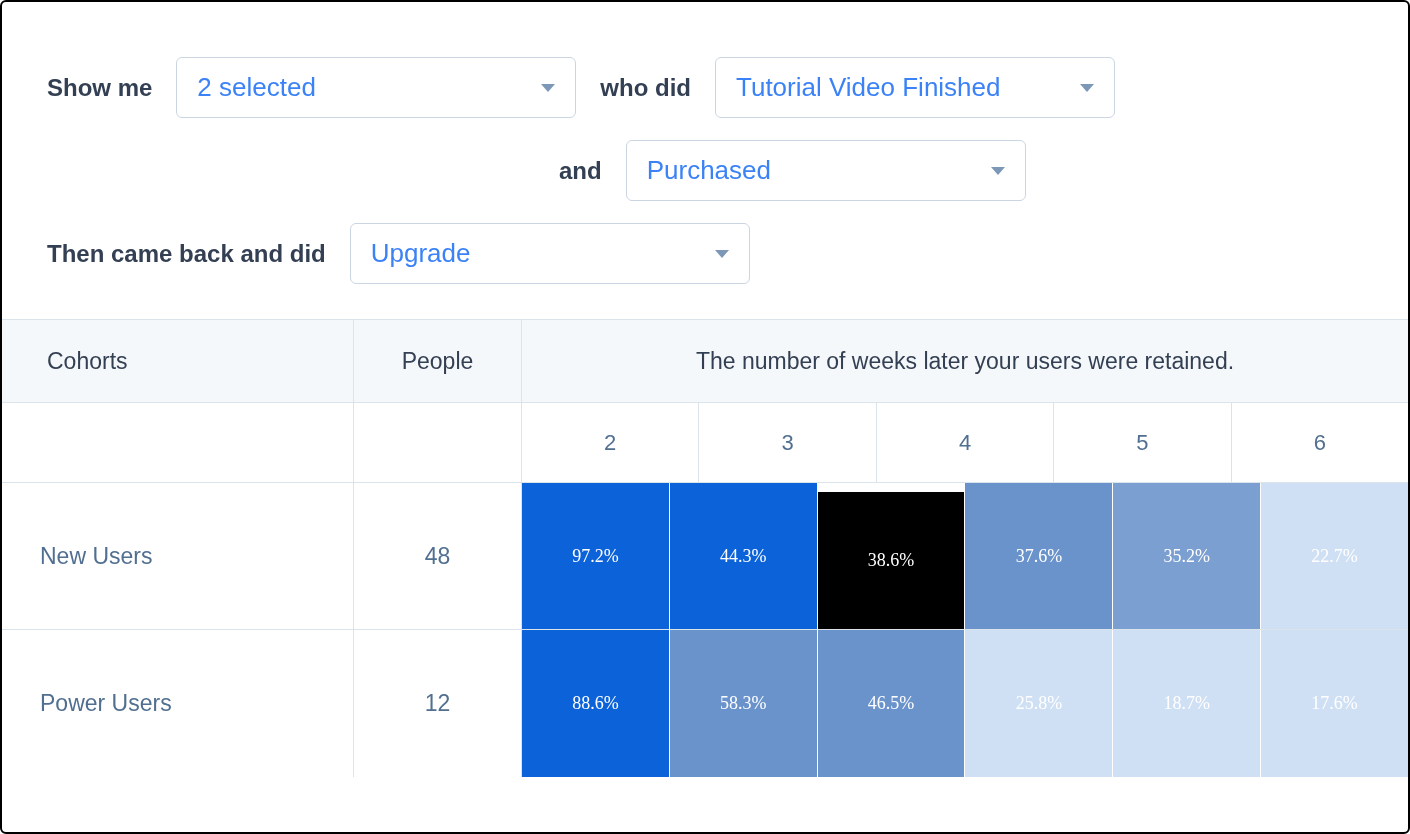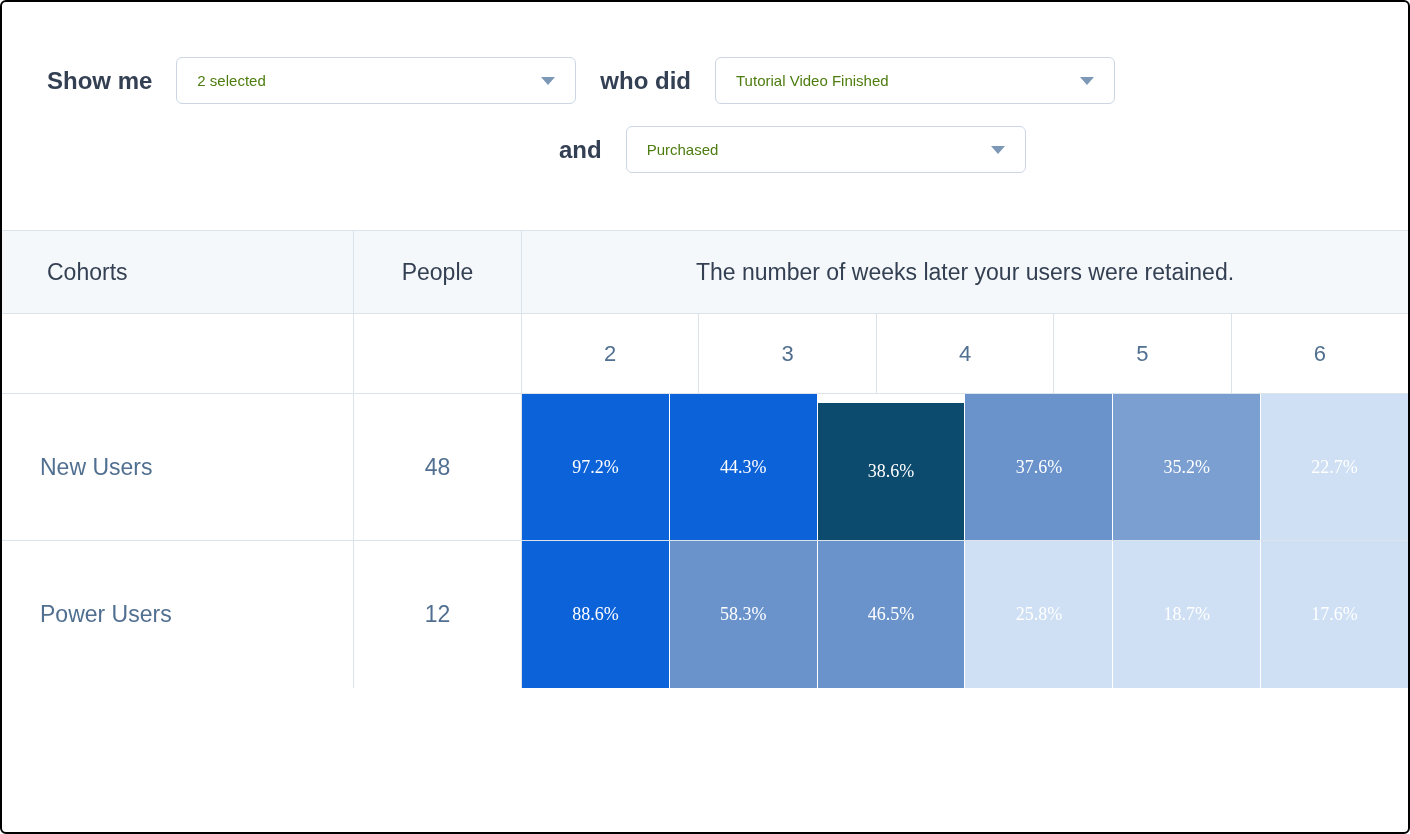--- a/index.html
+++ b/index.html
@@ -37,22 +37,22 @@
       font-weight: 600;
       margin-left: 512px;
     }
     .dropdown {
       display: flex;
       align-items: center;
       justify-content: space-between;
       border: 1px solid #cbd6e2;
       border-radius: 6px;
       padding: 14px 20px;
-      font-size: 15px;
-      color: #4d7c0f;
+      font-size: 26px;
+      color: #3b82f6;
       cursor: pointer;
       background: #fff;
       min-width: 400px;
     }
     .dropdown.narrow {
       min-width: 400px;
     }
     .chevron {
       width: 0;
       height: 0;
@@ -170,20 +170,27 @@
       <span class="query-label">who did</span>
       <div class="dropdown narrow">
         <span>Tutorial Video Finished</span>
         <span class="chevron"></span>
       </div>
     </div>
     <div class="query-row">
       <span class="query-label and">and</span>
       <div class="dropdown narrow">
         <span>Purchased</span>
+        <span class="chevron"></span>
+      </div>
+    </div>
+    <div class="query-row" style="margin-bottom:0;">
+      <span class="query-label">Then came back and did</span>
+      <div class="dropdown narrow">
+        <span>Upgrade</span>
         <span class="chevron"></span>
       </div>
     </div>
   </div>
 
   <div class="table-wrap">
     <div class="table-header">
       <div class="th cohorts">Cohorts</div>
       <div class="th people">People</div>
       <div class="th retained">The number of weeks later your users were retained.</div>
@@ -199,21 +206,21 @@
           <div class="week-col">6</div>
         </div>
     </div>
     <div id="data-rows">
         <div class="data-row">
           <div class="dr-cohort">New Users</div>
           <div class="dr-people">48</div>
           <div class="dr-weeks">
             <div class="heat-cell" style="background: rgb(12, 98, 216);">97.2%</div>
             <div class="heat-cell" style="background: rgb(12, 98, 216);">44.3%</div>
-            <div class="heat-cell" style="background: #0c4a6e; margin-top: 9px;">38.6%</div>
+            <div class="heat-cell" style="background: #000000; margin-top: 9px;">38.6%</div>
             <div class="heat-cell" style="background: rgb(106, 147, 204);">37.6%</div>
             <div class="heat-cell" style="background: rgb(123, 159, 209);">35.2%</div>
             <div class="heat-cell" style="background: rgb(207, 224, 244);">22.7%</div>
           </div>
         </div>
         <div class="data-row">
           <div class="dr-cohort">Power Users</div>
           <div class="dr-people">12</div>
           <div class="dr-weeks">
             <div class="heat-cell" style="background: rgb(12, 98, 216);">88.6%</div>

